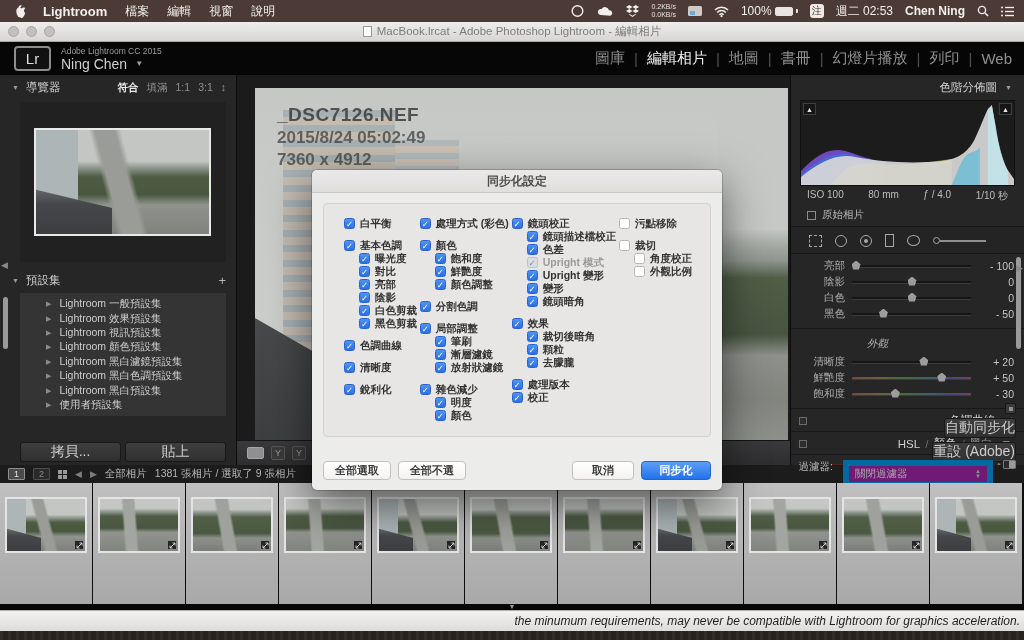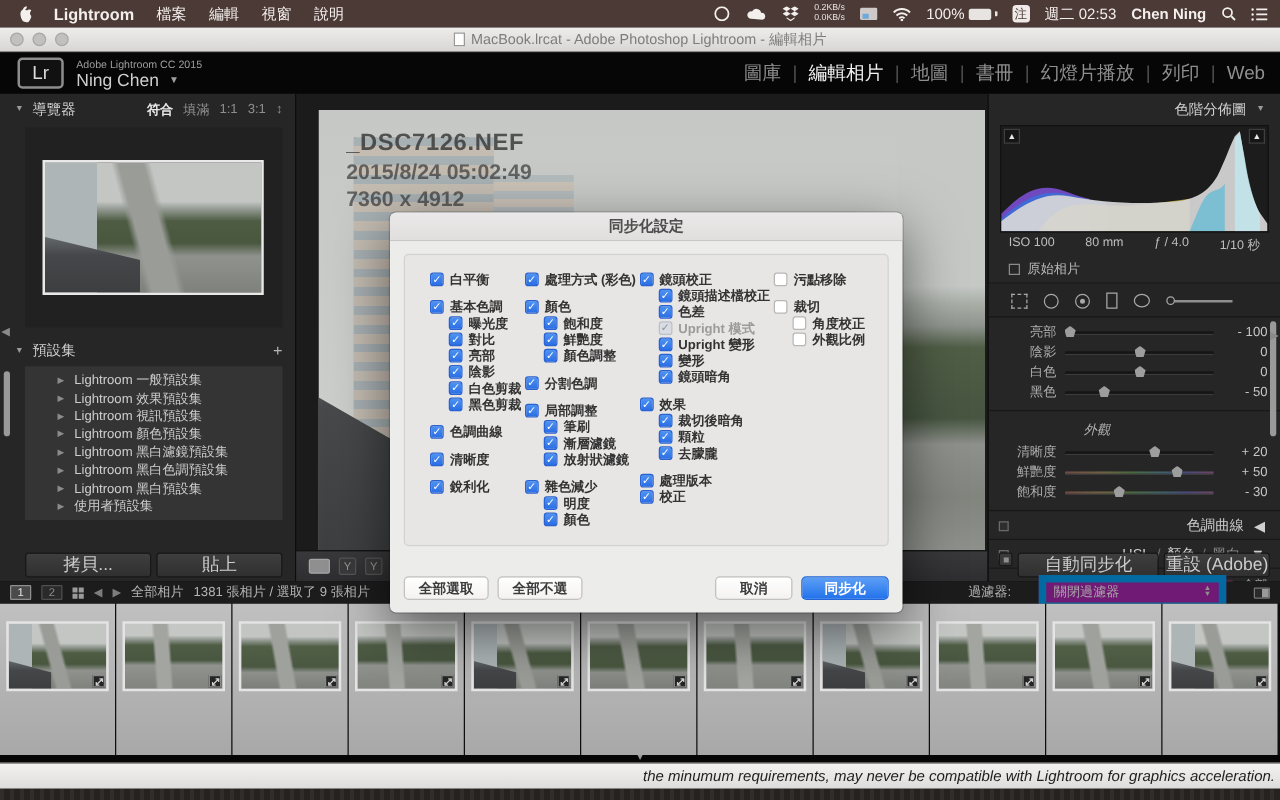--- a/index.html
+++ b/index.html
@@ -130,37 +130,37 @@
   .sl-val { width:36px; text-align:right; font-size:10.5px; color:#c6c6c6; }
   .group-hd { font-size:10.5px; color:#b4b4b4; padding:4px 0 3px 66px;font-style:italic; }
   .rp-row-hd { display:flex; align-items:center; font-size:11.5px; color:#cfcfcf; padding:4px 12px 3px 8px;
     border-bottom:1px solid #181818; }
   .sw-box { width:8px; height:8px; border:1px solid #6a6a6a; background:#2e2e2e; margin-right:auto; }
   .hsl-parts { margin-left:auto; display:flex; gap:5px; align-items:center; }
   .hsl-parts .dim { color:#8f8f8f; } .hsl-parts .sl { color:#6f6f6f; }
   .swatches { display:flex; align-items:center; gap:4px; padding:6px 10px 7px 40px; border-bottom:1px solid #181818; }
   .swatch { width:16px; height:9px; border-radius:2px; border:1px solid rgba(0,0,0,.5); }
   .sw-all { font-size:10px; color:#9a9a9a; margin-left:3px; }
-  .rp-btns { position:absolute; left:8px; right:8px; bottom:3px; display:flex; gap:4px; align-items:flex-start; }
+  .rp-btns { position:absolute; left:8px; right:8px; bottom:3px; display:flex; gap:4px; align-items:flex-end;flex-direction:column; }
   .toggle-sq { width:11px; height:11px; background:#3a3a3a; border:1px solid #181818; border-radius:2px;
     display:flex; align-items:center; justify-content:center; }
   .toggle-sq::after { content:""; width:4px; height:4px; background:#8f8f8f; }
   .r-scroll { position:absolute; right:3px; top:182px; width:5px; height:92px; background:#9a9a9a; border-radius:3px; }
 
   
   .film-tb { position:absolute; left:0; top:423px; width:1024px; height:18px; background:#1c1c1c;
     display:flex; align-items:center; gap:8px; padding:0 8px; font-size:10.5px; color:#b5b5b5; }
   .scr-btn { width:17px; height:12px; border:1px solid #8f8f8f; background:#4a4a4a; color:#e2e2e2;
     font-size:9px; display:flex; align-items:center; justify-content:center; border-radius:1px; }
   .scr-btn.dim { border-color:#4f4f4f; background:#2a2a2a; color:#8a8a8a; }
   .grid-ico { display:grid; grid-template-columns:4px 4px; grid-gap:1px; }
   .grid-ico i { width:4px; height:4px; background:#9a9a9a; }
   .f-arrow { color:#7d7d7d; font-size:9px; }
   .count-txt { color:#b5b5b5; }
-  .film-tb .right { margin-left:auto; display:flex; align-items:center; gap:22px; }
+  .film-tb .right { margin-left:auto; display:flex; align-items:flex-start; gap:10px; }
   .filter-dd { display:flex; align-items:center; gap:10px; color:#a8a8a8; background:#701a75;
     border:6px solid #0369a1; padding:1px 6px; width:150px; justify-content:space-between; }
   .updn { font-size:6px; line-height:5px; color:#8f8f8f; display:flex; flex-direction:column; }
   .sw-ico { width:13px; height:9px; border:1px solid #777; background:linear-gradient(90deg,#2a2a2a 50%,#9a9a9a 50%); border-radius:1px; }
 
   
   .filmstrip { position:absolute; left:0; top:441px; width:1024px; height:121px; background:#0e0e0e;
     display:flex; gap:1px; }
   .cell { width:92px; flex:none; background:linear-gradient(180deg,#c0c0c0,#a8a8a8); position:relative;
     display:flex; align-items:flex-start; justify-content:center; padding-top:14px; }

